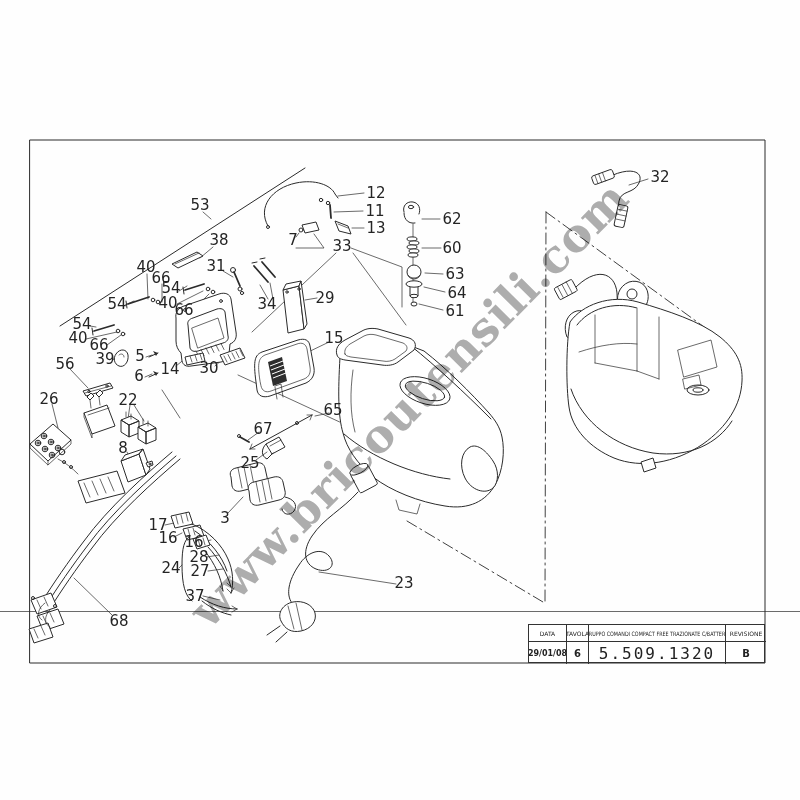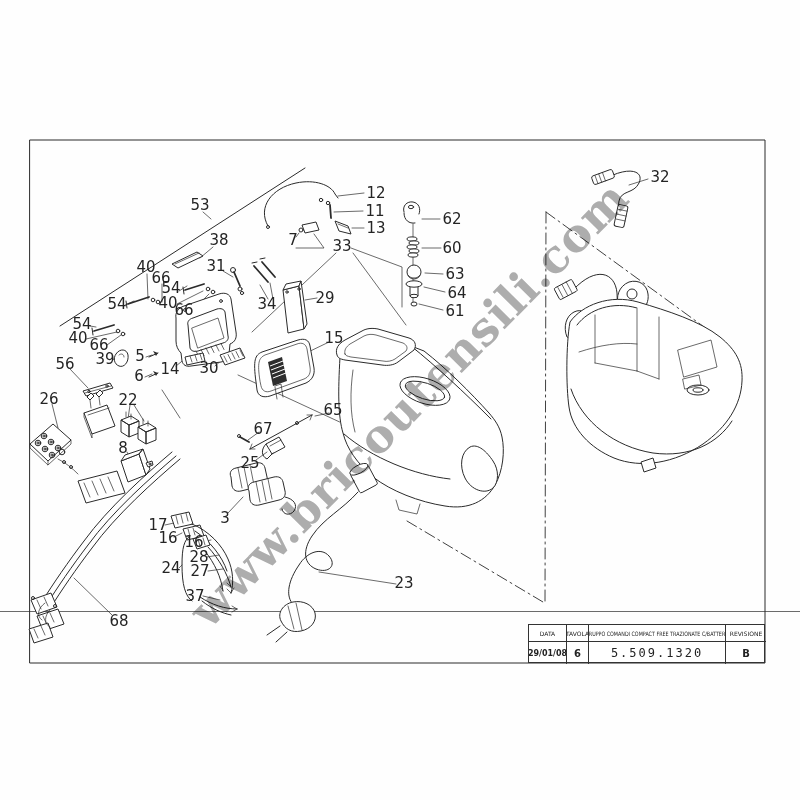--- a/index.html
+++ b/index.html
@@ -21,21 +21,21 @@
      display:grid;grid-template-columns:37px 22px 137px 41px;grid-template-rows:16px 23px;
      border:1.2px solid #333;background:#fff;box-sizing:border-box;}
   .tb-cell{border-left:1px solid #333;border-top:1px solid #333;display:flex;align-items:center;
      justify-content:center;overflow:hidden;color:#222;}
   .tb-cell.first{border-left:none;}
   .tb-cell.toprow{border-top:none;}
   .tb-h{font-size:6px;}
   .squish{display:inline-block;transform:scaleX(.8);white-space:nowrap;}
   .tb-data{font-size:8px;font-weight:bold;}
   .tb-tav{font-size:10px;font-weight:bold;}
-  .tb-code{font-family:"DejaVu Sans Mono",monospace;font-size:12px;letter-spacing:2px;}
+  .tb-code{font-family:"DejaVu Sans Mono",monospace;font-size:16px;letter-spacing:2px;}
   .tb-rev{font-size:10px;font-weight:bold;}
 </style>
 </head>
 <body>
 
 <div class="sheet">
 
 <svg width="800" height="800" viewBox="0 0 800 800">
 
   <g>

